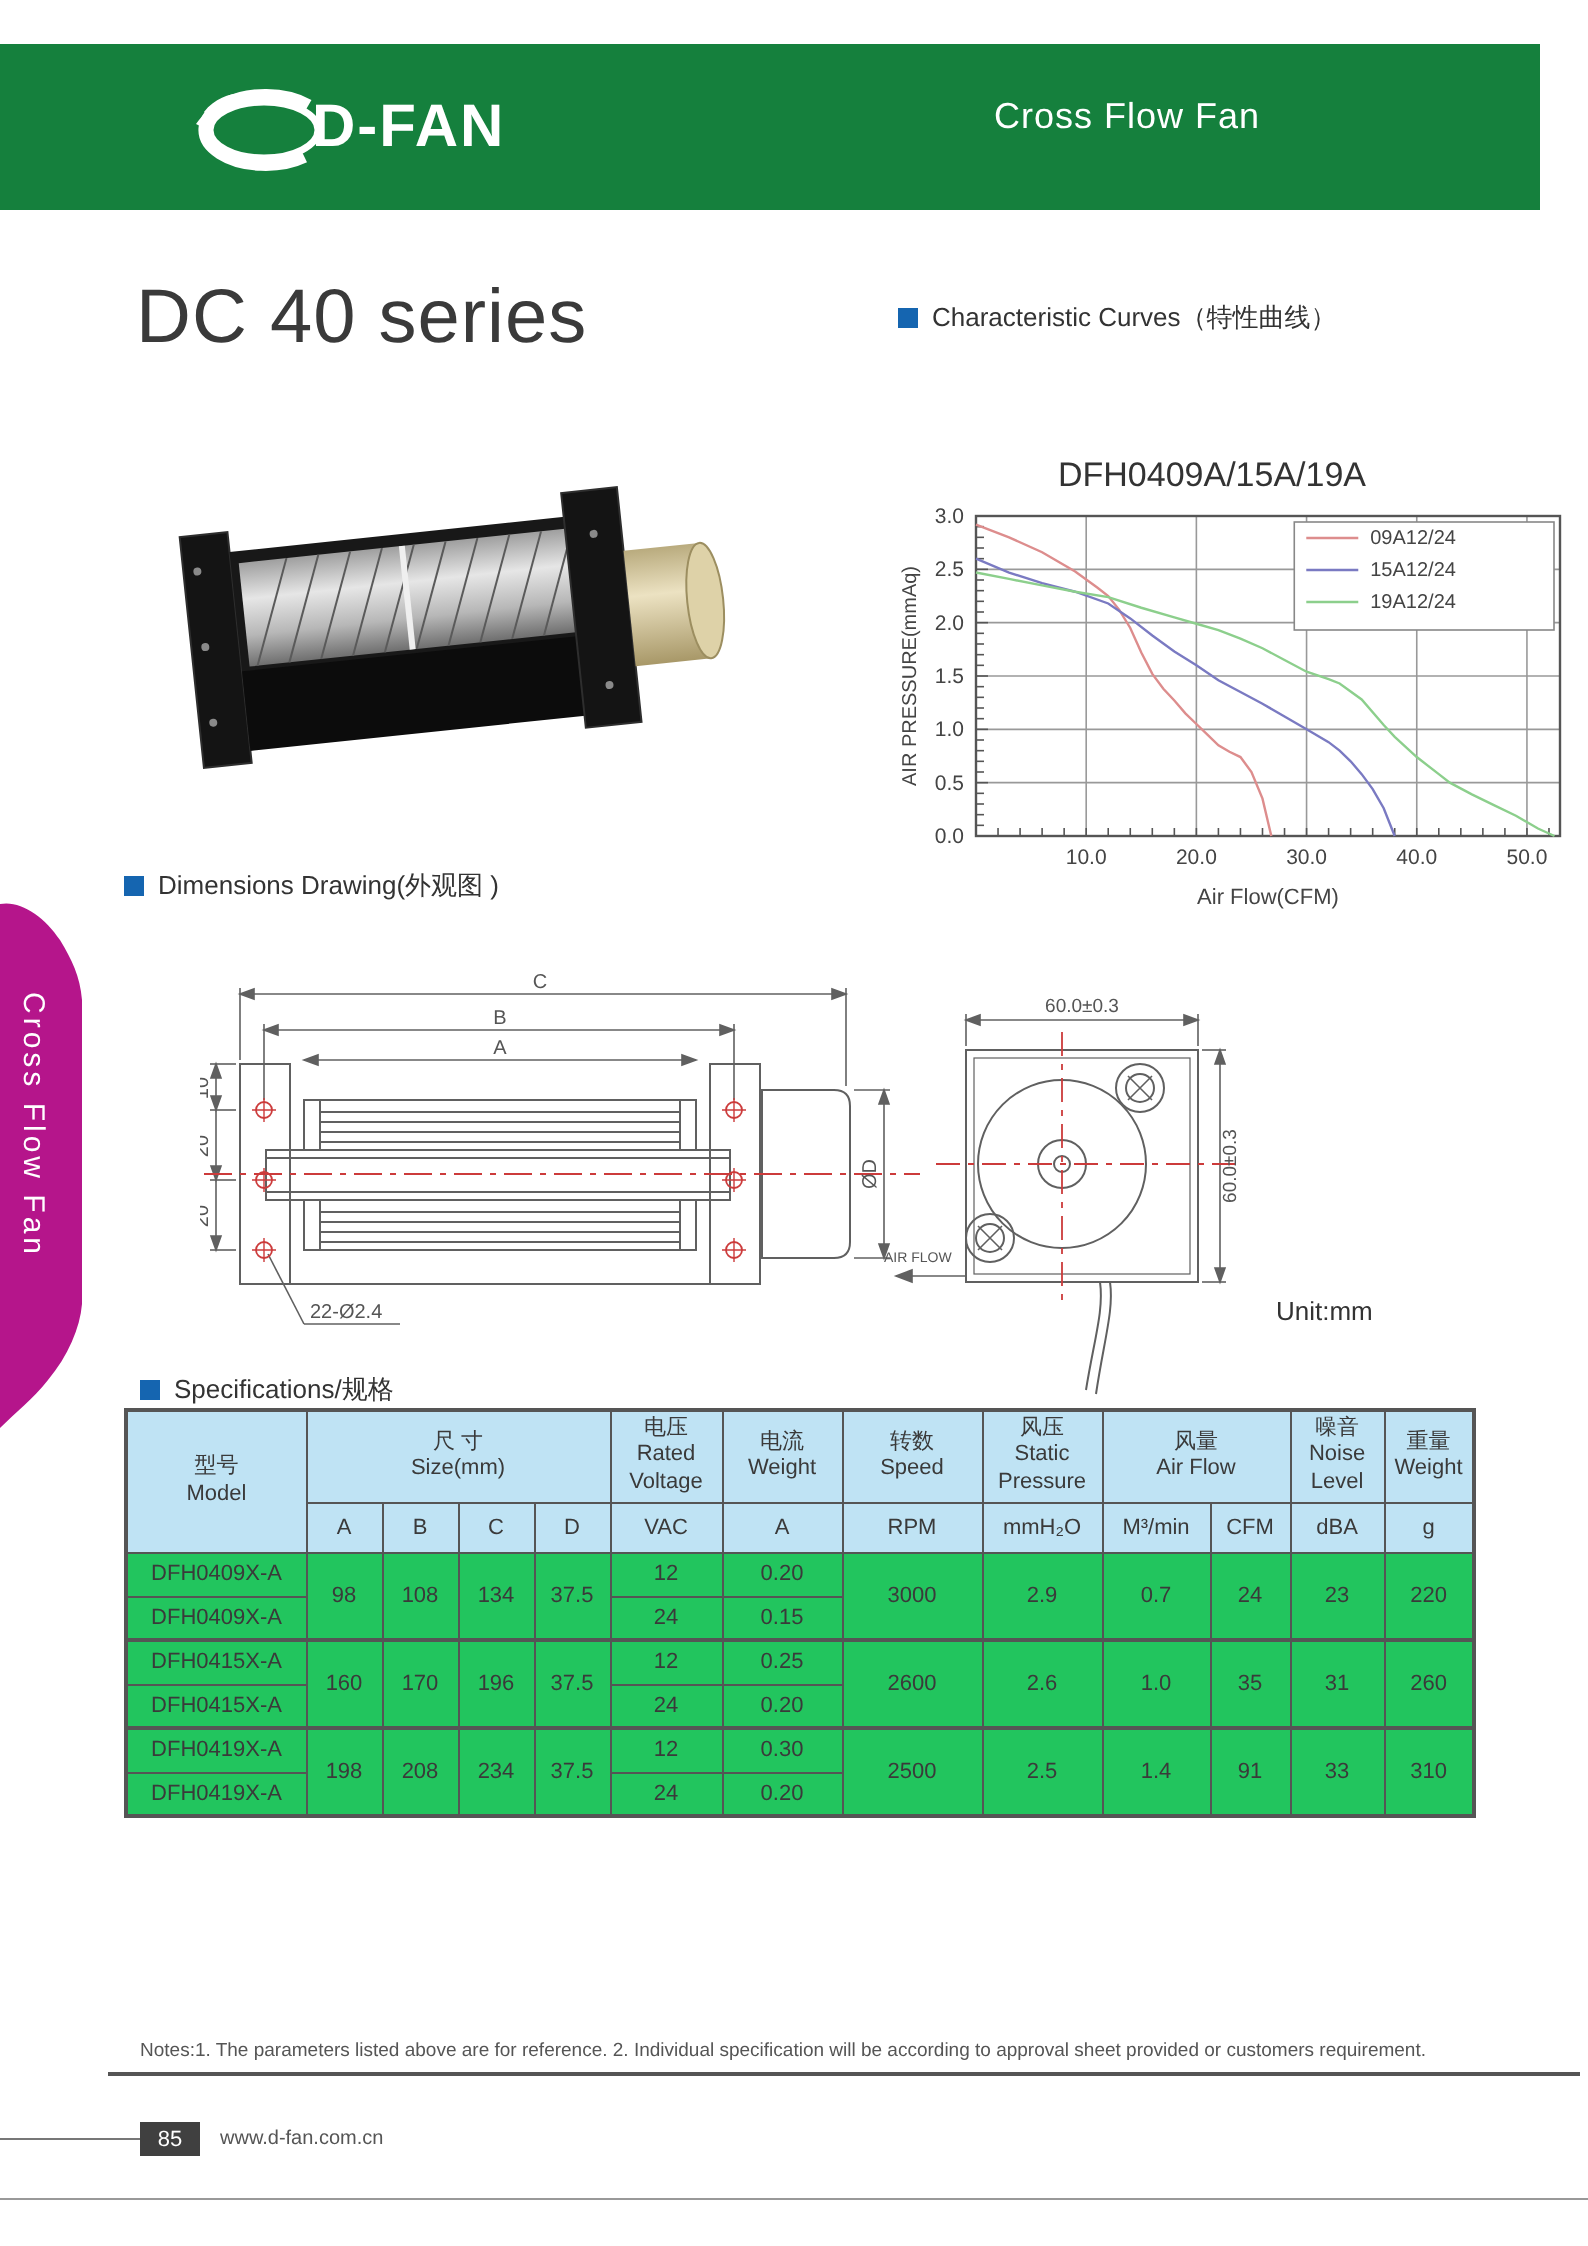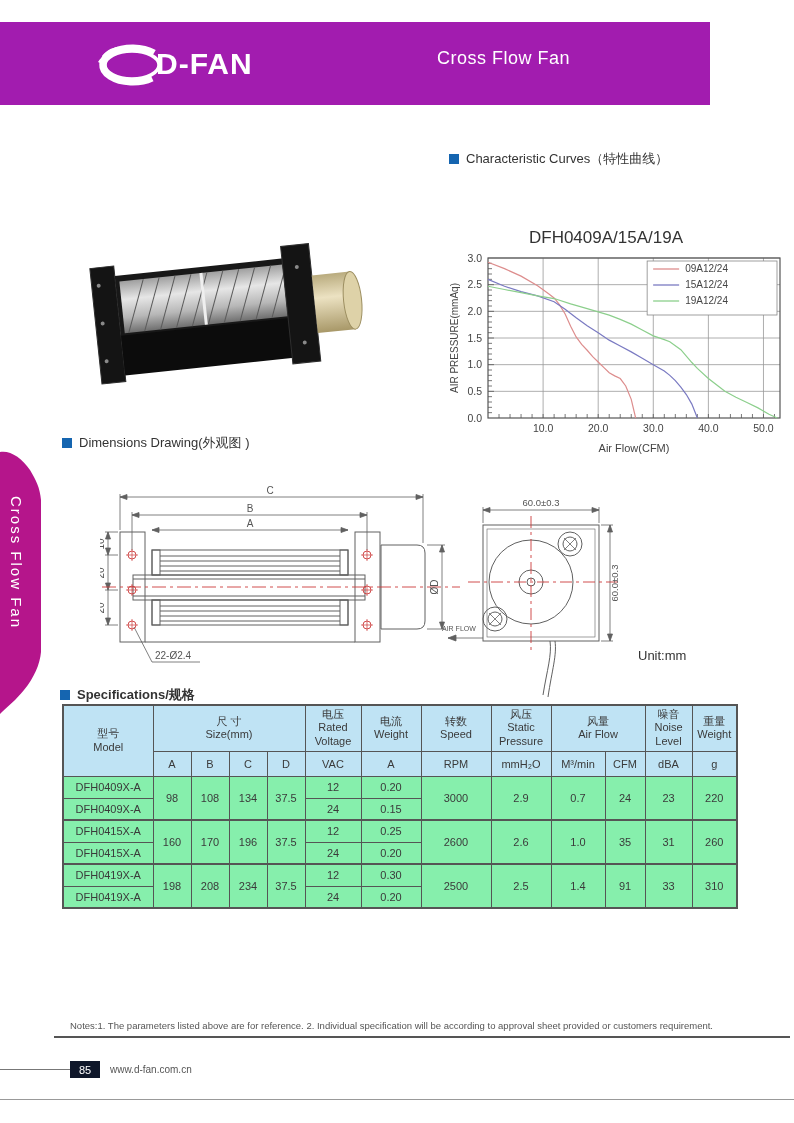--- a/index.html
+++ b/index.html
@@ -1,33 +1,33 @@
 <!DOCTYPE html>
 <html><head>
 <meta charset="utf-8">
 <style>
   * { margin:0; padding:0; box-sizing:border-box; }
   body { background:#e8e8e8; font-family:"Liberation Sans", sans-serif; }
   .page { position:relative; width:794px; height:1123px; background:#ffffff; margin:0 auto; overflow:hidden; }
 
   
-  .topbar { position:absolute; left:0; top:22px; width:710px; height:83px; background:#a21caf; }
+  .topbar { position:absolute; left:0; top:22px; width:770px; height:83px; background:#15803d; }
   .logo-wrap { position:absolute; left:92px; top:16px; display:flex; align-items:center; }
   .logo-text { color:#ffffff; font-size:30px; font-weight:bold; letter-spacing:1px; margin-left:-14px; }
   .tagline { position:absolute; right:140px; top:26px; color:#ffffff; font-size:18px; letter-spacing:0.5px; }
 
   .doc-title { position:absolute; left:68px; top:138px; font-size:38px; color:#3a3a3a; font-weight:500; letter-spacing:0.5px; }
 
   
   .section { position:absolute; display:flex; align-items:center; gap:7px; }
   .bullet { width:10px; height:10px; background:#1565b0; flex:0 0 auto; }
   .section span { font-size:13px; color:#333; }
   #sec-curves { left:449px; top:150px;justify-content:flex-end; }
   #sec-dim { left:62px; top:434px; }
-  #sec-spec { left:60px; top:686px;font-weight:bold; }
+  #sec-spec { left:70px; top:686px; }
 
   
   .chart-box { position:absolute; left:448px; top:188px; width:346px; height:232px;margin-top:40px; }
   .chart-title { text-align:center; font-size:17px; color:#333; margin-bottom:2px; padding-right:30px; }
 
   
   .ribbon-svg { position:absolute; left:0; top:448px; }
   .ribbon-label { position:absolute; left:8px; top:496px; height:215px; color:#fff; font-size:15px;
     writing-mode:vertical-rl; text-orientation:mixed; letter-spacing:2px; display:flex; align-items:center; }
 
@@ -40,30 +40,30 @@
   
   .photo-svg { position:absolute; left:82px; top:232px; }
 
   
   .spec-table { position:absolute; left:62px; top:704px; border-collapse:collapse; table-layout:fixed; width:674px; }
   .spec-table td, .spec-table th { border:1px solid #555; font-weight:normal; text-align:center; vertical-align:middle;
     font-size:11px; color:#3a3a3a; padding:1px 2px; }
   .spec-table thead td { background:#bfe3f4; }
   .spec-table .h1 { height:46px; line-height:1.25; }
   .spec-table .h2 { height:25px; }
-  .spec-table tbody td { height:22px; background:#86efac; }
+  .spec-table tbody td { height:22px; background:#22c55e; }
   .spec-table .group-start td { border-top-width:2px; }
   .spec-table { border:2px solid #555; }
   .zh { display:block; }
 
   
   .foot-rule-top { position:absolute; left:54px; top:1036px; width:736px; height:2px; background:#555; }
   .notes { position:absolute; left:54px; top:1020px; font-size:9.5px; color:#555; width:730px;margin-left:16px; }
   .page-badge-line { position:absolute; left:0; top:1069px; width:70px; height:1px; background:#777; }
-  .page-badge { position:absolute; left:70px; top:1061px; width:30px; height:17px; background:#0f172a; color:#fff;
+  .page-badge { position:absolute; left:70px; top:1061px; width:30px; height:17px; background:#404040; color:#fff;
     font-size:11px; display:flex; align-items:center; justify-content:center; }
   .site { position:absolute; left:110px; top:1064px; font-size:10px; color:#555; }
   .foot-rule-bottom { position:absolute; left:0; top:1099px; width:794px; height:1px; background:#999; }
 
   svg text { font-family:"Liberation Sans", sans-serif; }
 </style>
 </head>
 <body>
 
 <div class="page">
@@ -74,20 +74,21 @@
         <ellipse cx="40" cy="27" rx="27" ry="14" fill="none" stroke="#ffffff" stroke-width="3.5"></ellipse>
         <path d="M 62,15 A 30,17 0 1 0 60,40" fill="none" stroke="#ffffff" stroke-width="7"></path>
         <path d="M 10,18 C 16,10 26,8 30,9 C 22,12 16,16 13,20 Z" fill="#ffffff"></path>
         <path d="M 6,24 C 10,18 16,14 20,13 C 14,18 11,22 10,26 Z" fill="#ffffff"></path>
       </svg>
       <span class="logo-text">D-FAN</span>
     </div>
     <div class="tagline">Cross Flow Fan</div>
   </div>
 
+  <div class="doc-title">DC 40 series</div>
 
   <div class="section" id="sec-curves">
     <div class="bullet"></div>
     <span>Characteristic Curves（特性曲线）</span>
   </div>
   <div class="section" id="sec-dim">
     <div class="bullet"></div>
     <span>Dimensions Drawing(外观图 )</span>
   </div>
   <div class="section" id="sec-spec">

